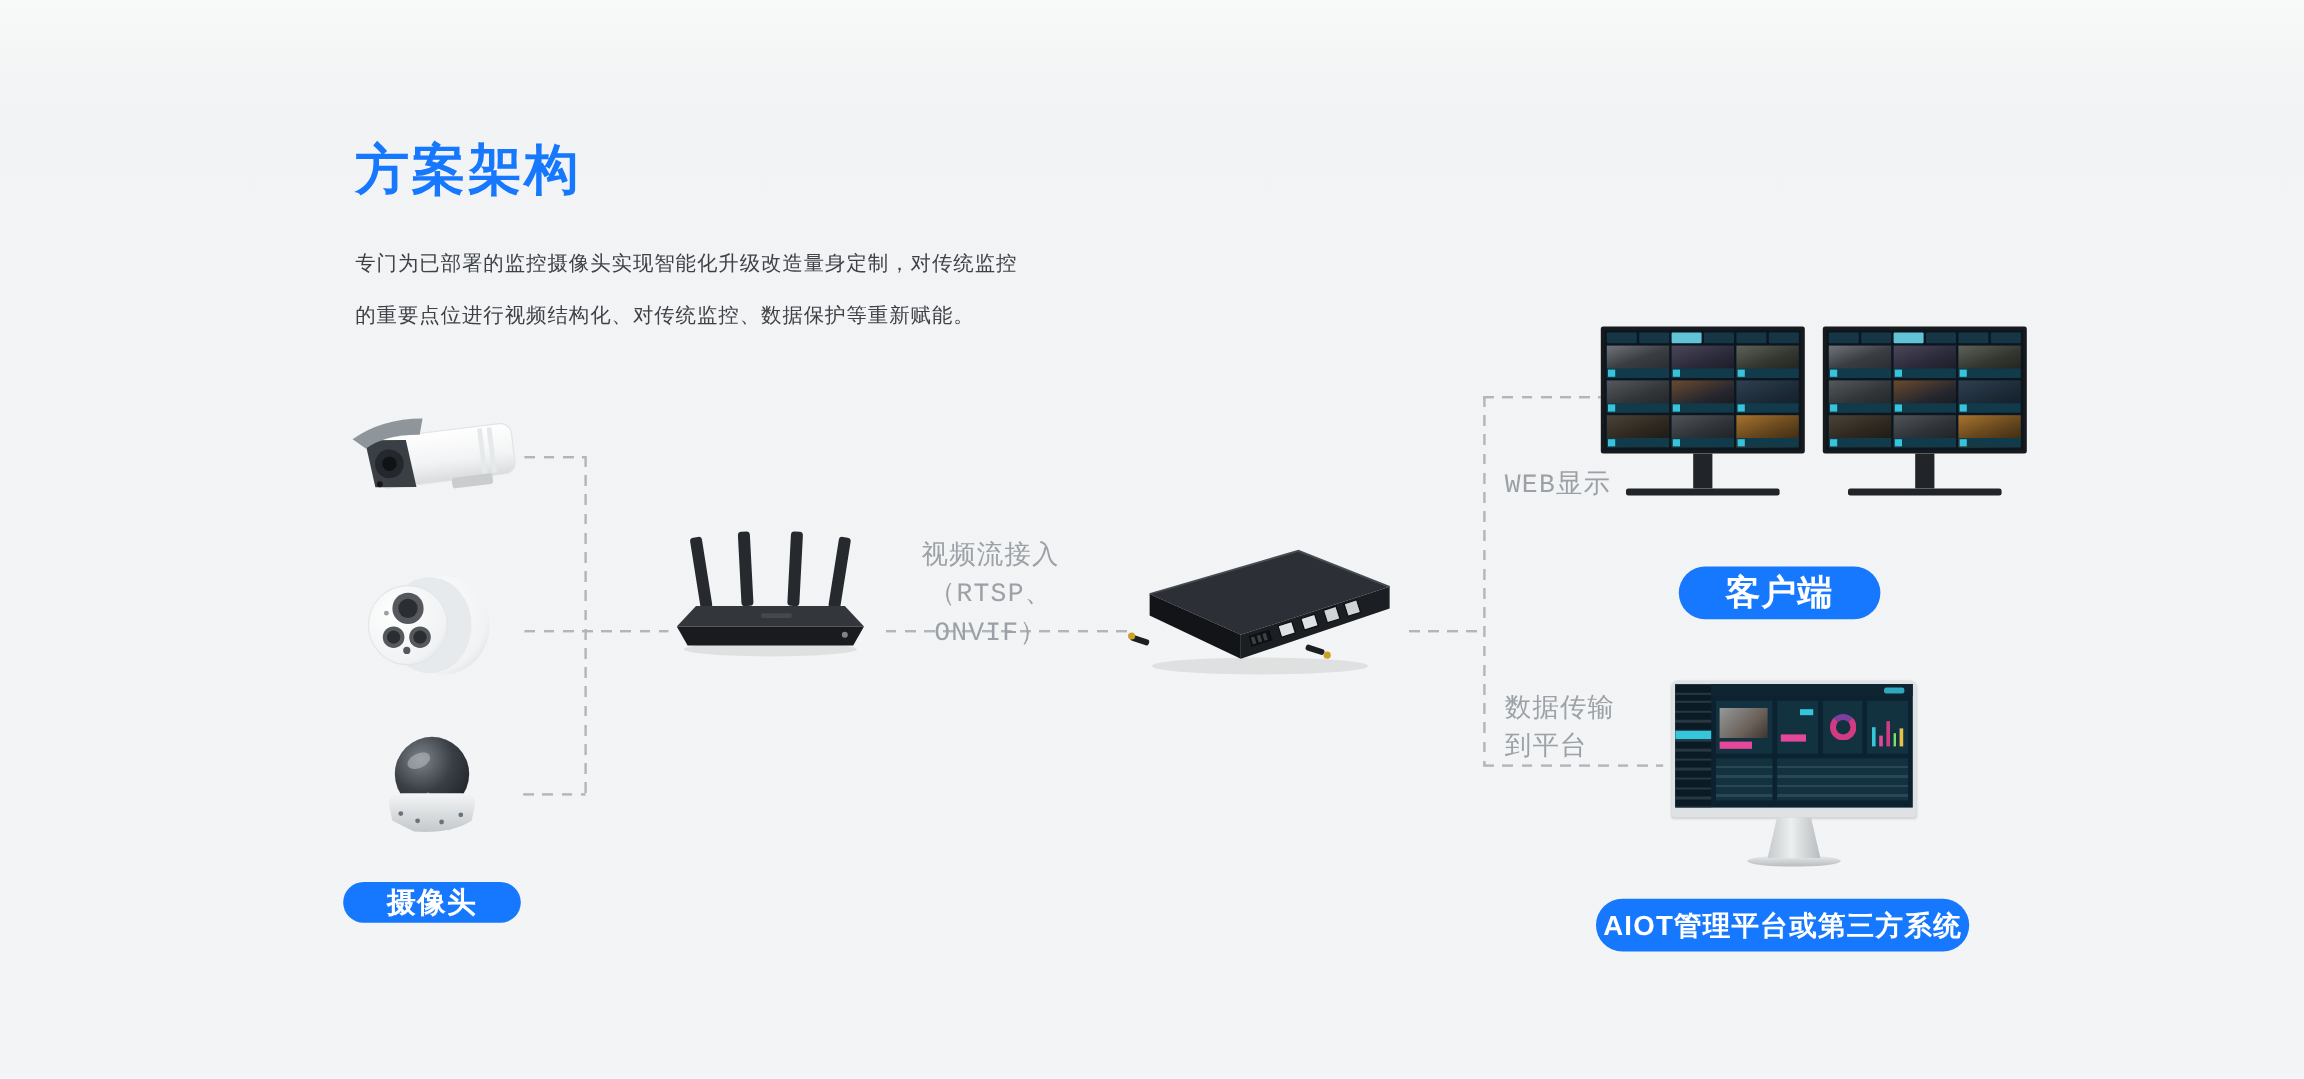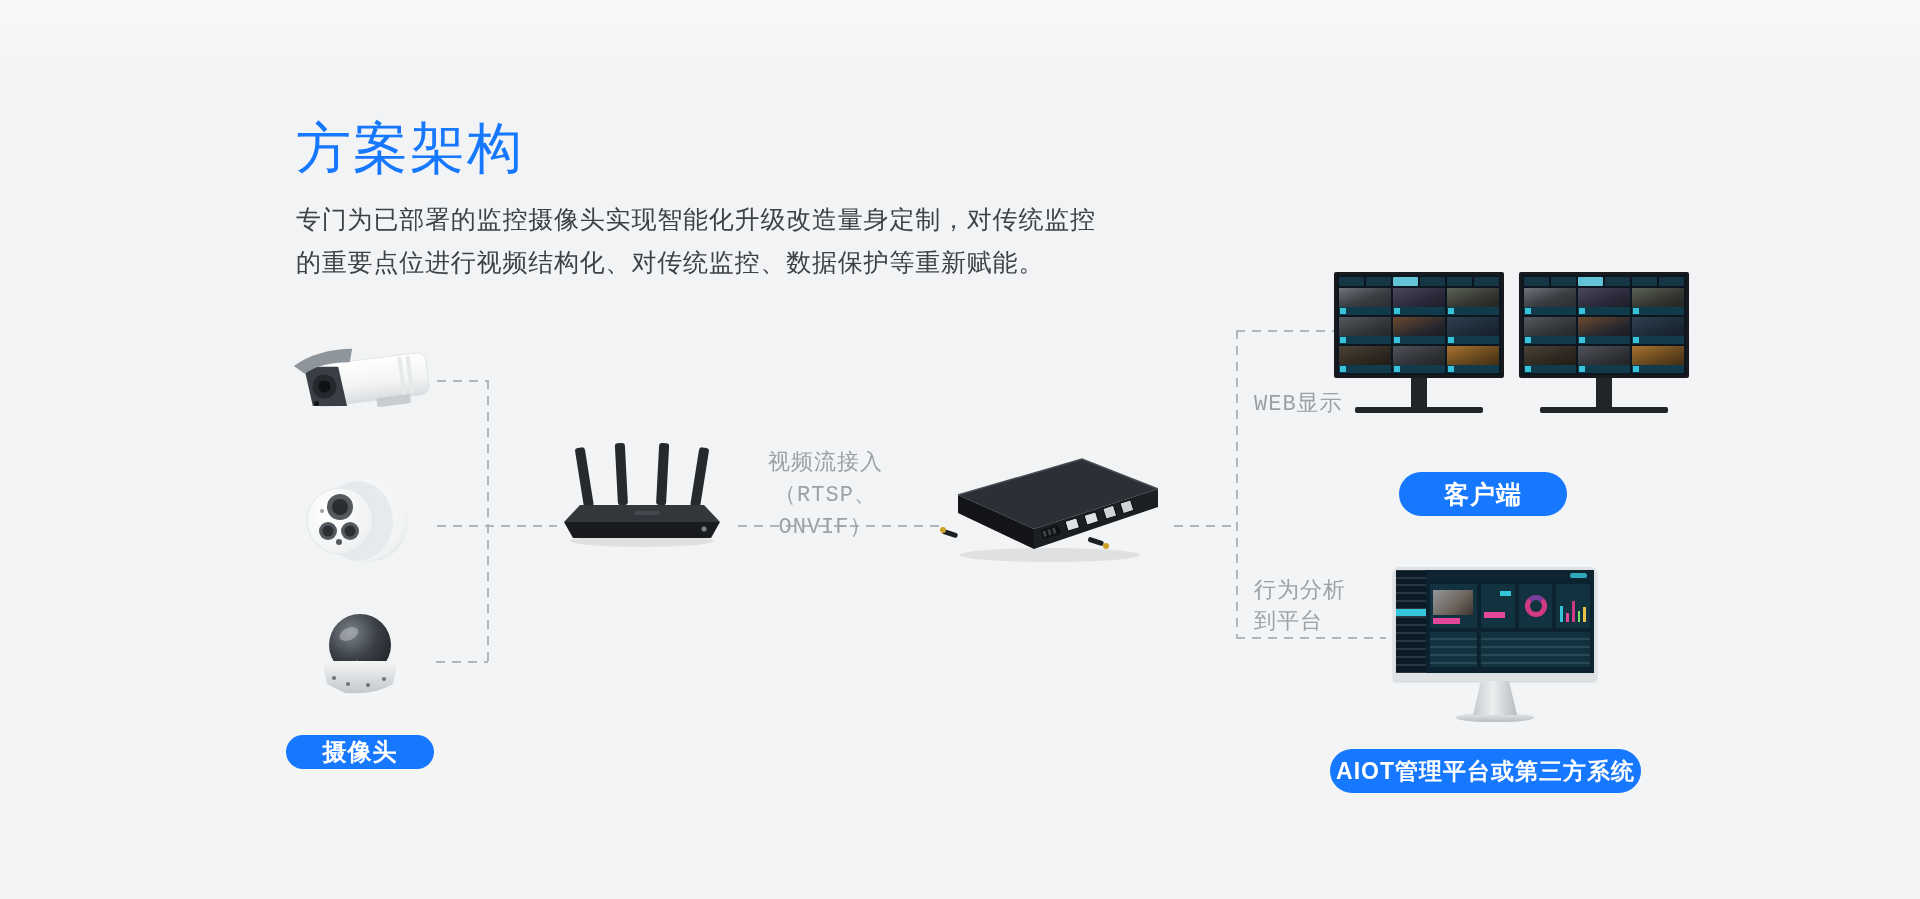--- a/index.html
+++ b/index.html
@@ -2,23 +2,23 @@
 <html><head>
 <meta charset="utf-8">
 <style>
   * { margin:0; padding:0; box-sizing:border-box; }
   html,body { width:1920px; height:899px; overflow:hidden; }
   body { font-family:"Liberation Sans","DejaVu Sans",sans-serif; }
   .canvas { position:relative; width:1920px; height:899px;
             background:linear-gradient(180deg,#f8f9f9 0%,#f1f3f4 10%,#f3f4f5 100%); }
 
   
-  .title { position:absolute; left:296px; top:112px; font-size:55px; font-weight:400;
+  .title { position:absolute; left:296px; top:112px; font-size:45px; font-weight:700;
            color:#1677FF; letter-spacing:2px; }
-  .desc { position:absolute; left:296px; top:198px; font-size:25px; color:#3e4146;
+  .desc { position:absolute; left:296px; top:198px; font-size:17px; color:#3e4146;
           line-height:43px; letter-spacing:0.8px; }
 
   
   .pill { position:absolute; display:flex; align-items:center; justify-content:center;
           color:#fff; font-weight:700; background:#1677FF; border-radius:999px;
           letter-spacing:1px; }
   .pill.orange { background:#F7913A; }
 
   
   .dash-h { position:absolute; height:2px;
@@ -309,26 +309,26 @@
             <div class="cap"></div>
           </div>
       </div>
     </div>
     <div class="mneck"></div>
     <div class="mbase"></div>
   </div>
 
   <div class="gray-label" style="left:1254px;top:388px;">WEB显示</div>
 
-  <div class="pill" style="left:1399px;top:472px;width:168px;height:44px;font-size:25px;">
+  <div class="pill" style="left:1399px;top:472px;width:168px;height:44px;font-size:29px;">
     <span>客户端</span>
   </div>
 
   <div class="gray-label" style="left:1254px;top:576px;line-height:31px;">
-    <div>行为分析</div>
+    <div>数据传输</div>
     <div>到平台</div>
   </div>
 
   <div class="imac">
     <div class="iframe">
       <div class="iscreen">
         <div class="isb">
             <div class="hl"></div>
           </div>
         <div class="itb"></div>

